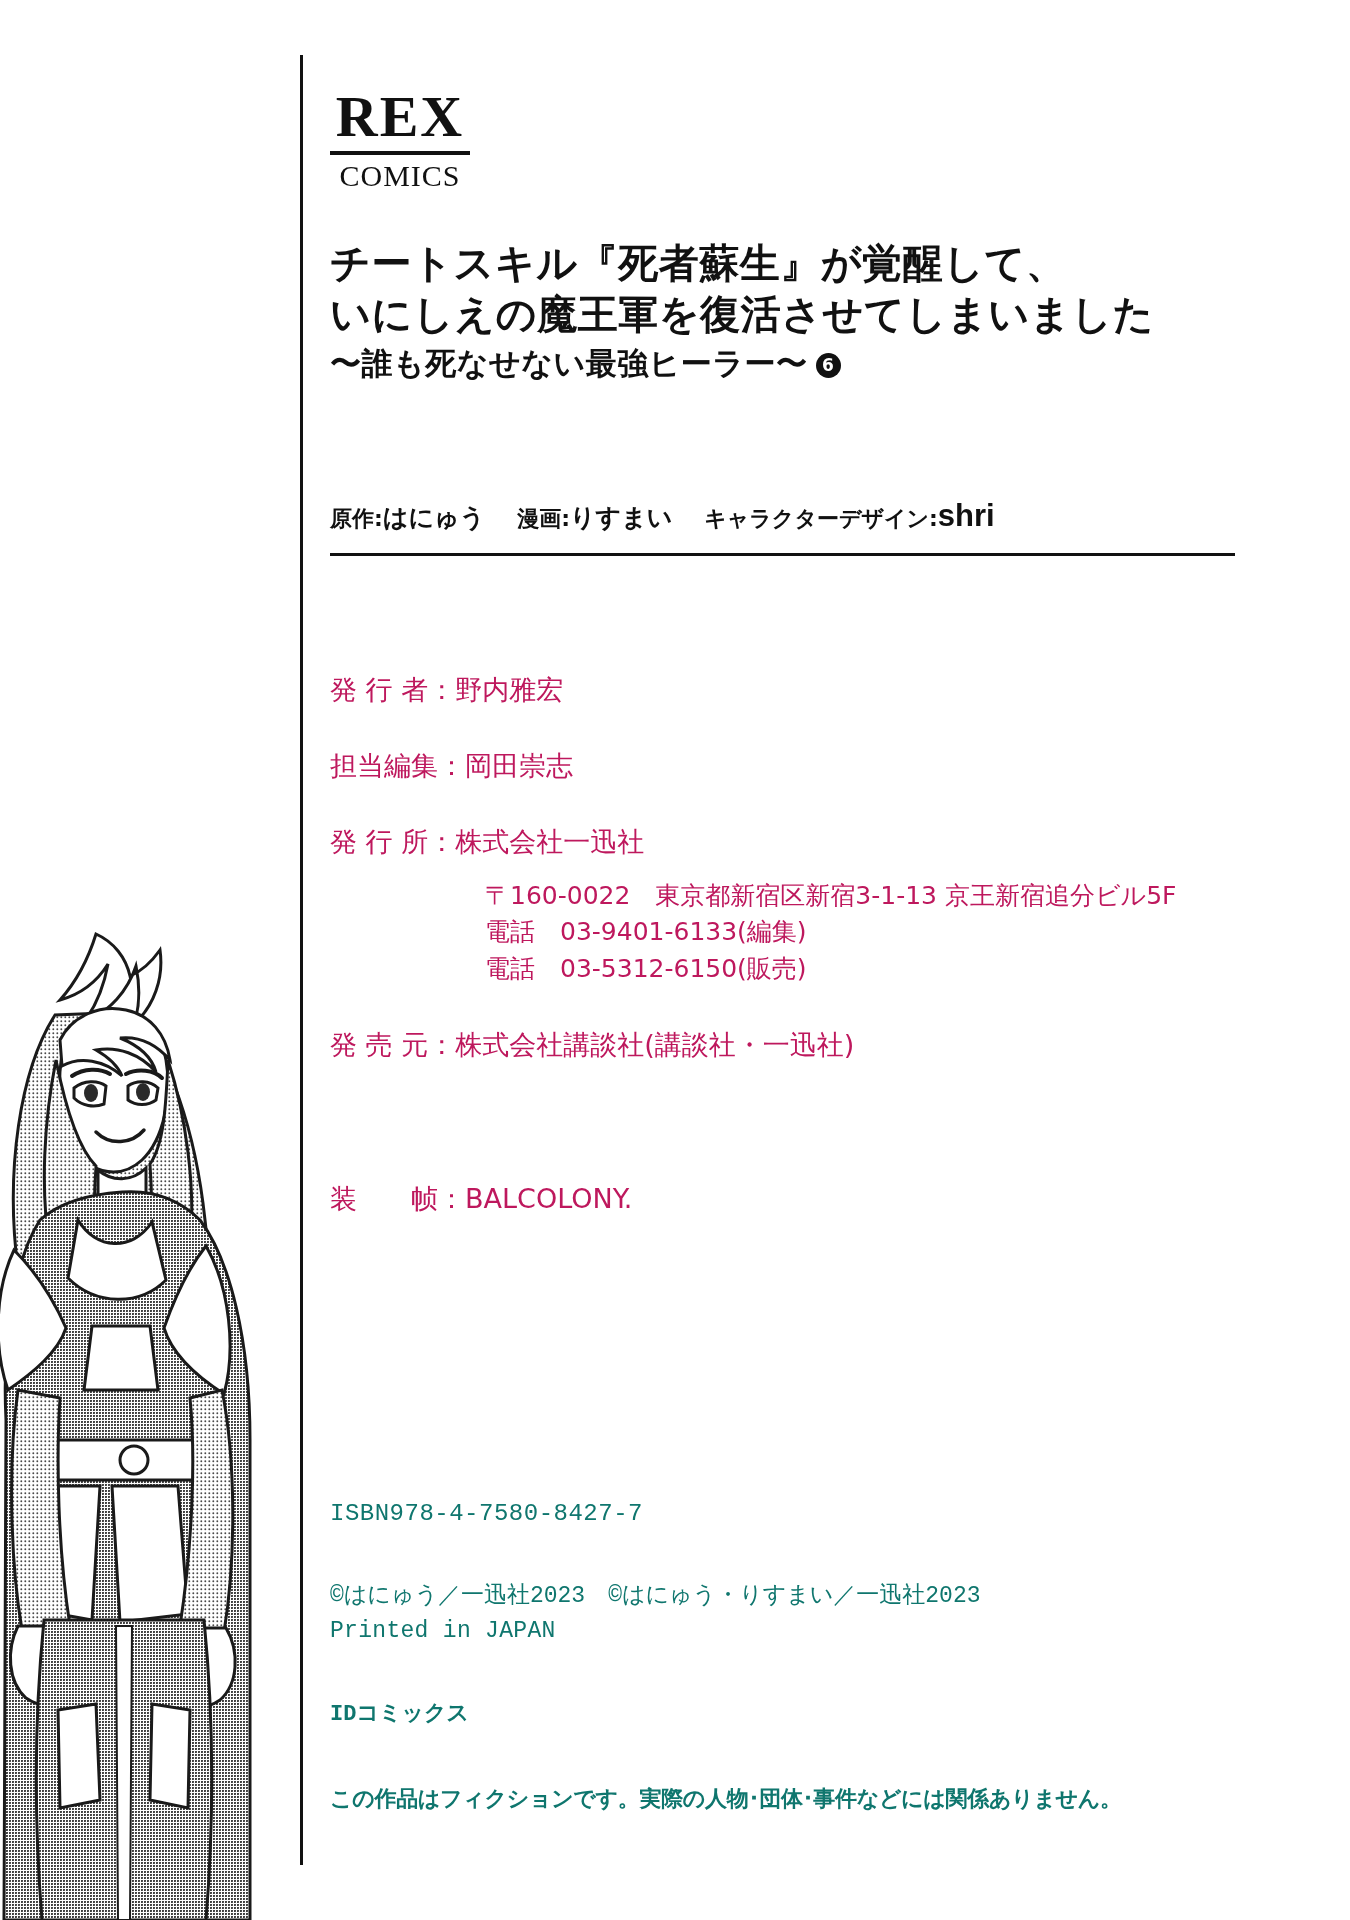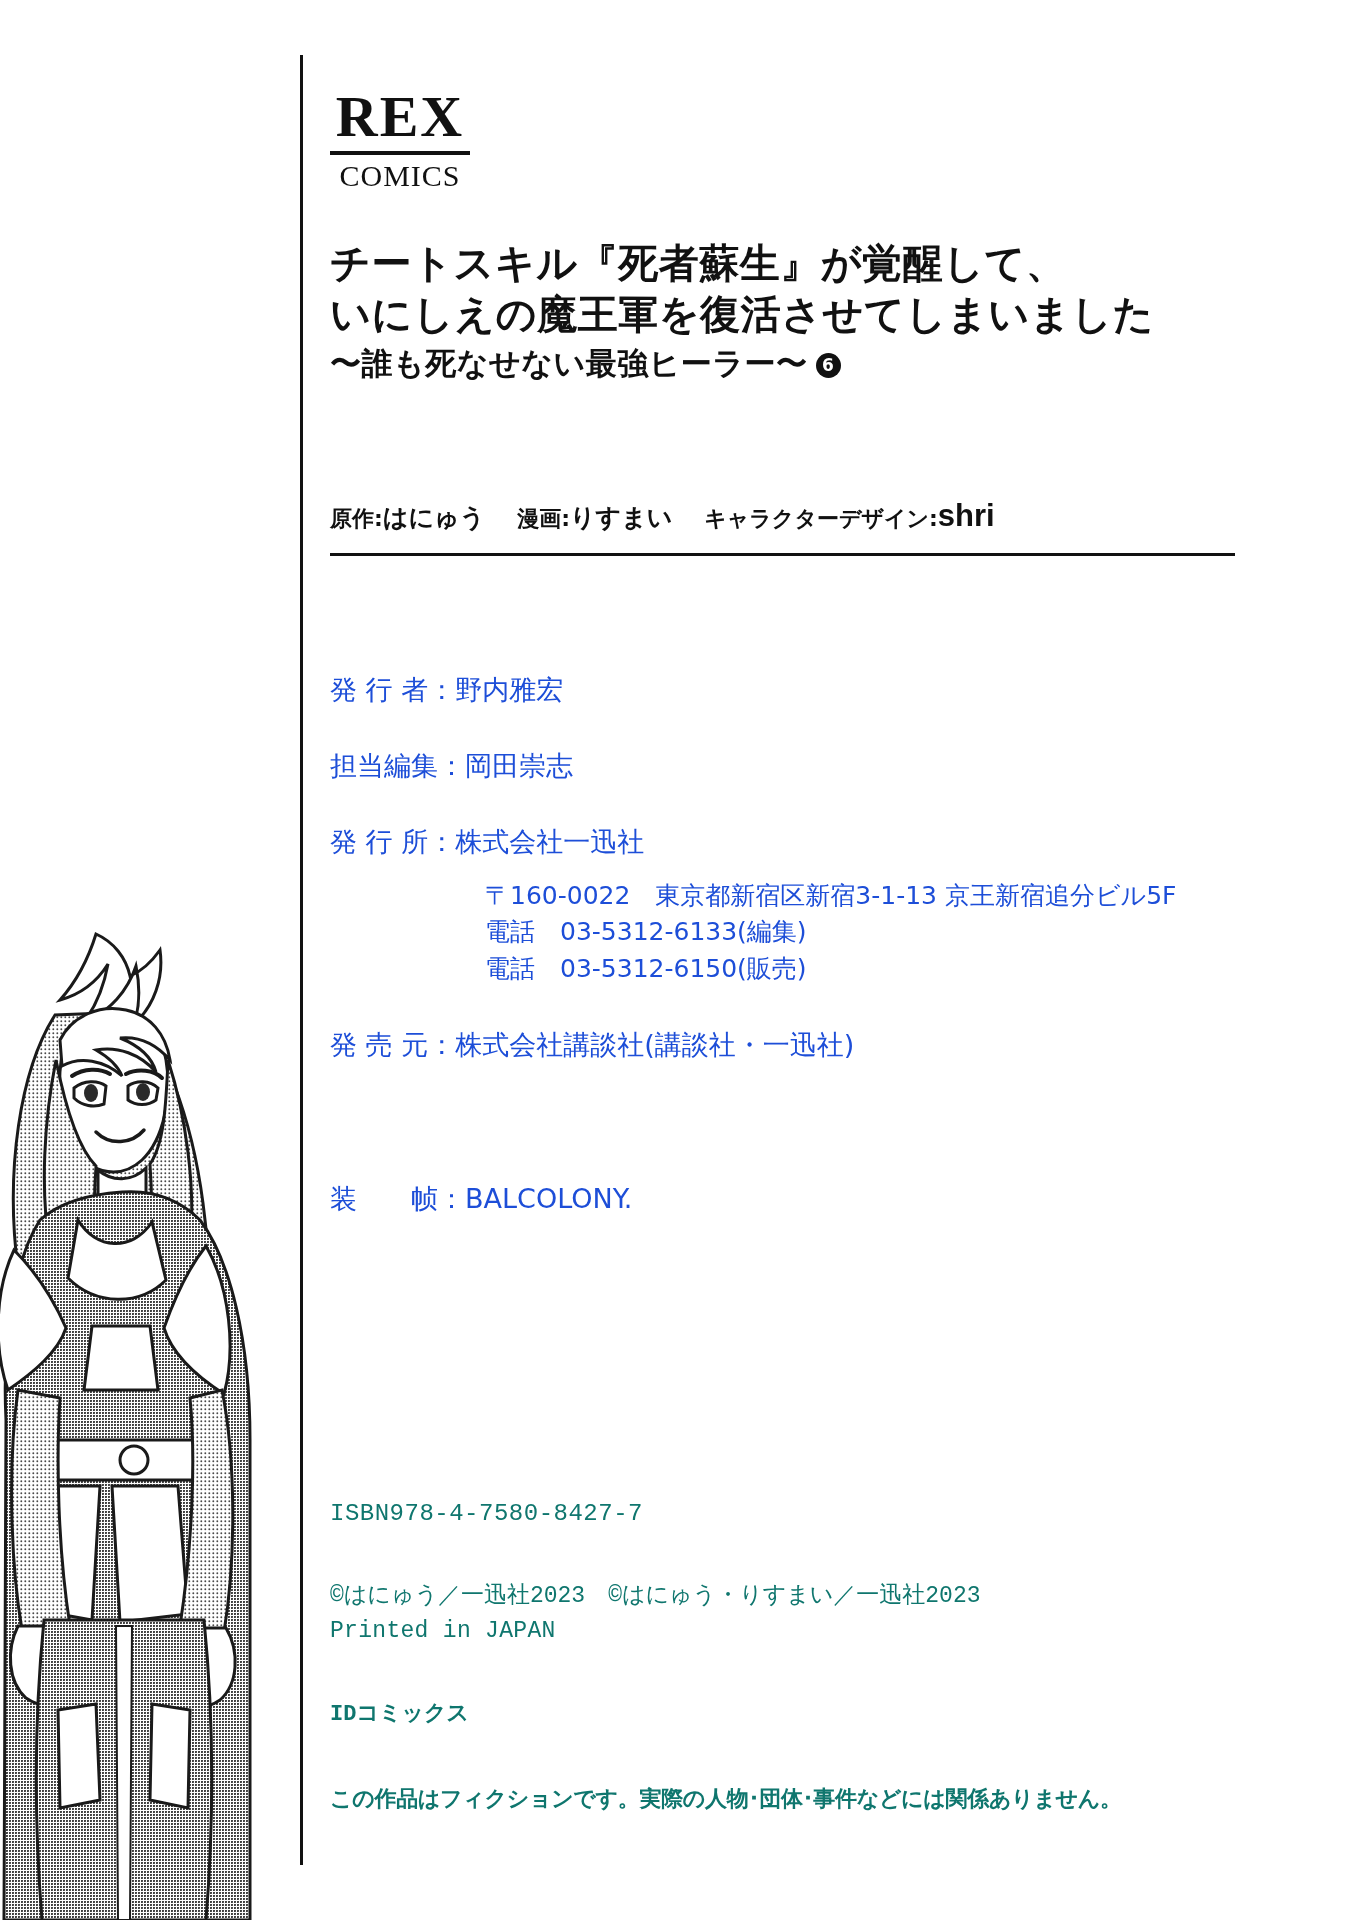--- a/index.html
+++ b/index.html
@@ -133,21 +133,21 @@
   }
 
   
   .colophon {
     position: absolute;
     left: 330px;
     top: 672px;
     width: 950px;
     font-family: "DejaVu Sans", sans-serif;
     font-size: 27px;
-    color: #1d4ed8;
+    color: #be185d;
   }
   .c-row {
     margin-bottom: 40px;
     white-space: nowrap;
   }
   .c-label {
     display: inline-block;
   }
   .c-sub {
     margin-left: 155px;
@@ -239,21 +239,21 @@
     </div>
 
     <div class="c-row">
       <span class="c-label">担当編集：</span><span>岡田崇志</span>
     </div>
 
     <div class="c-row publisher">
       <span class="c-label">発 行 所：</span><span>株式会社一迅社</span>
     </div>
     <div class="c-sub">〒160-0022　東京都新宿区新宿3-1-13 京王新宿追分ビル5F</div>
-    <div class="c-sub">電話　03-5312-6133(編集)</div>
+    <div class="c-sub">電話　03-9401-6133(編集)</div>
     <div class="c-sub">電話　03-5312-6150(販売)</div>
 
     <div class="c-row seller">
       <span class="c-label">発 売 元：</span><span>株式会社講談社(講談社・一迅社)</span>
     </div>
 
     <div class="c-row design">
       <span class="c-label">装　　帧：</span><span>BALCOLONY.</span>
     </div>
 

